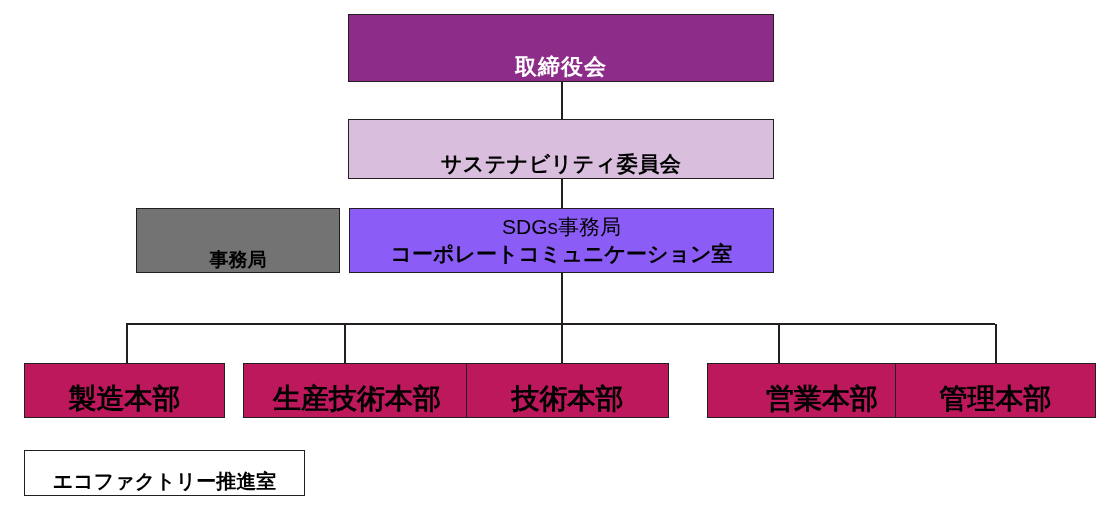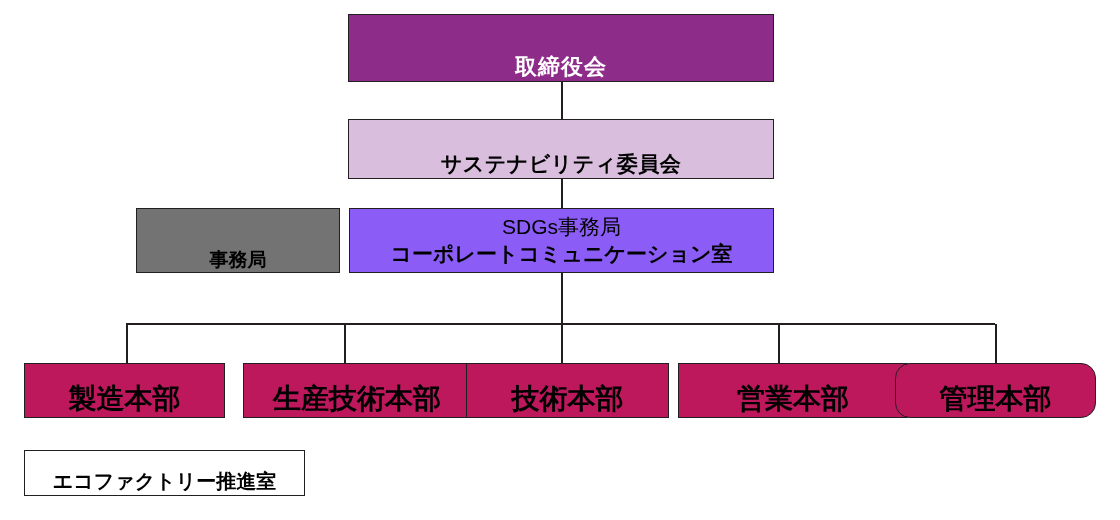--- a/index.html
+++ b/index.html
@@ -166,24 +166,24 @@
   <div id="division-row">
       <div class="node node-div" style="left: 24px; width: 201px;">
         <span class="node-label">製造本部</span>
       </div>
       <div class="node node-div" style="left: 243px; width: 228px;">
         <span class="node-label">生産技術本部</span>
       </div>
       <div class="node node-div" style="left: 459px; width: 203px; margin-left: 7px;">
         <span class="node-label">技術本部</span>
       </div>
-      <div class="node node-div" style="left: 678px; width: 230px;">
+      <div class="node node-div" style="left: 707px; width: 230px;">
         <span class="node-label">営業本部</span>
       </div>
-      <div class="node node-div" style="left: 895px; width: 201px; border-radius: 15px;">
+      <div class="node node-div" style="left: 895px; width: 201px;">
         <span class="node-label">管理本部</span>
       </div>
     </div>
 
   <div class="node node-eco">
     <span class="node-label">エコファクトリー推進室</span>
   </div>
 
 </div>
 

